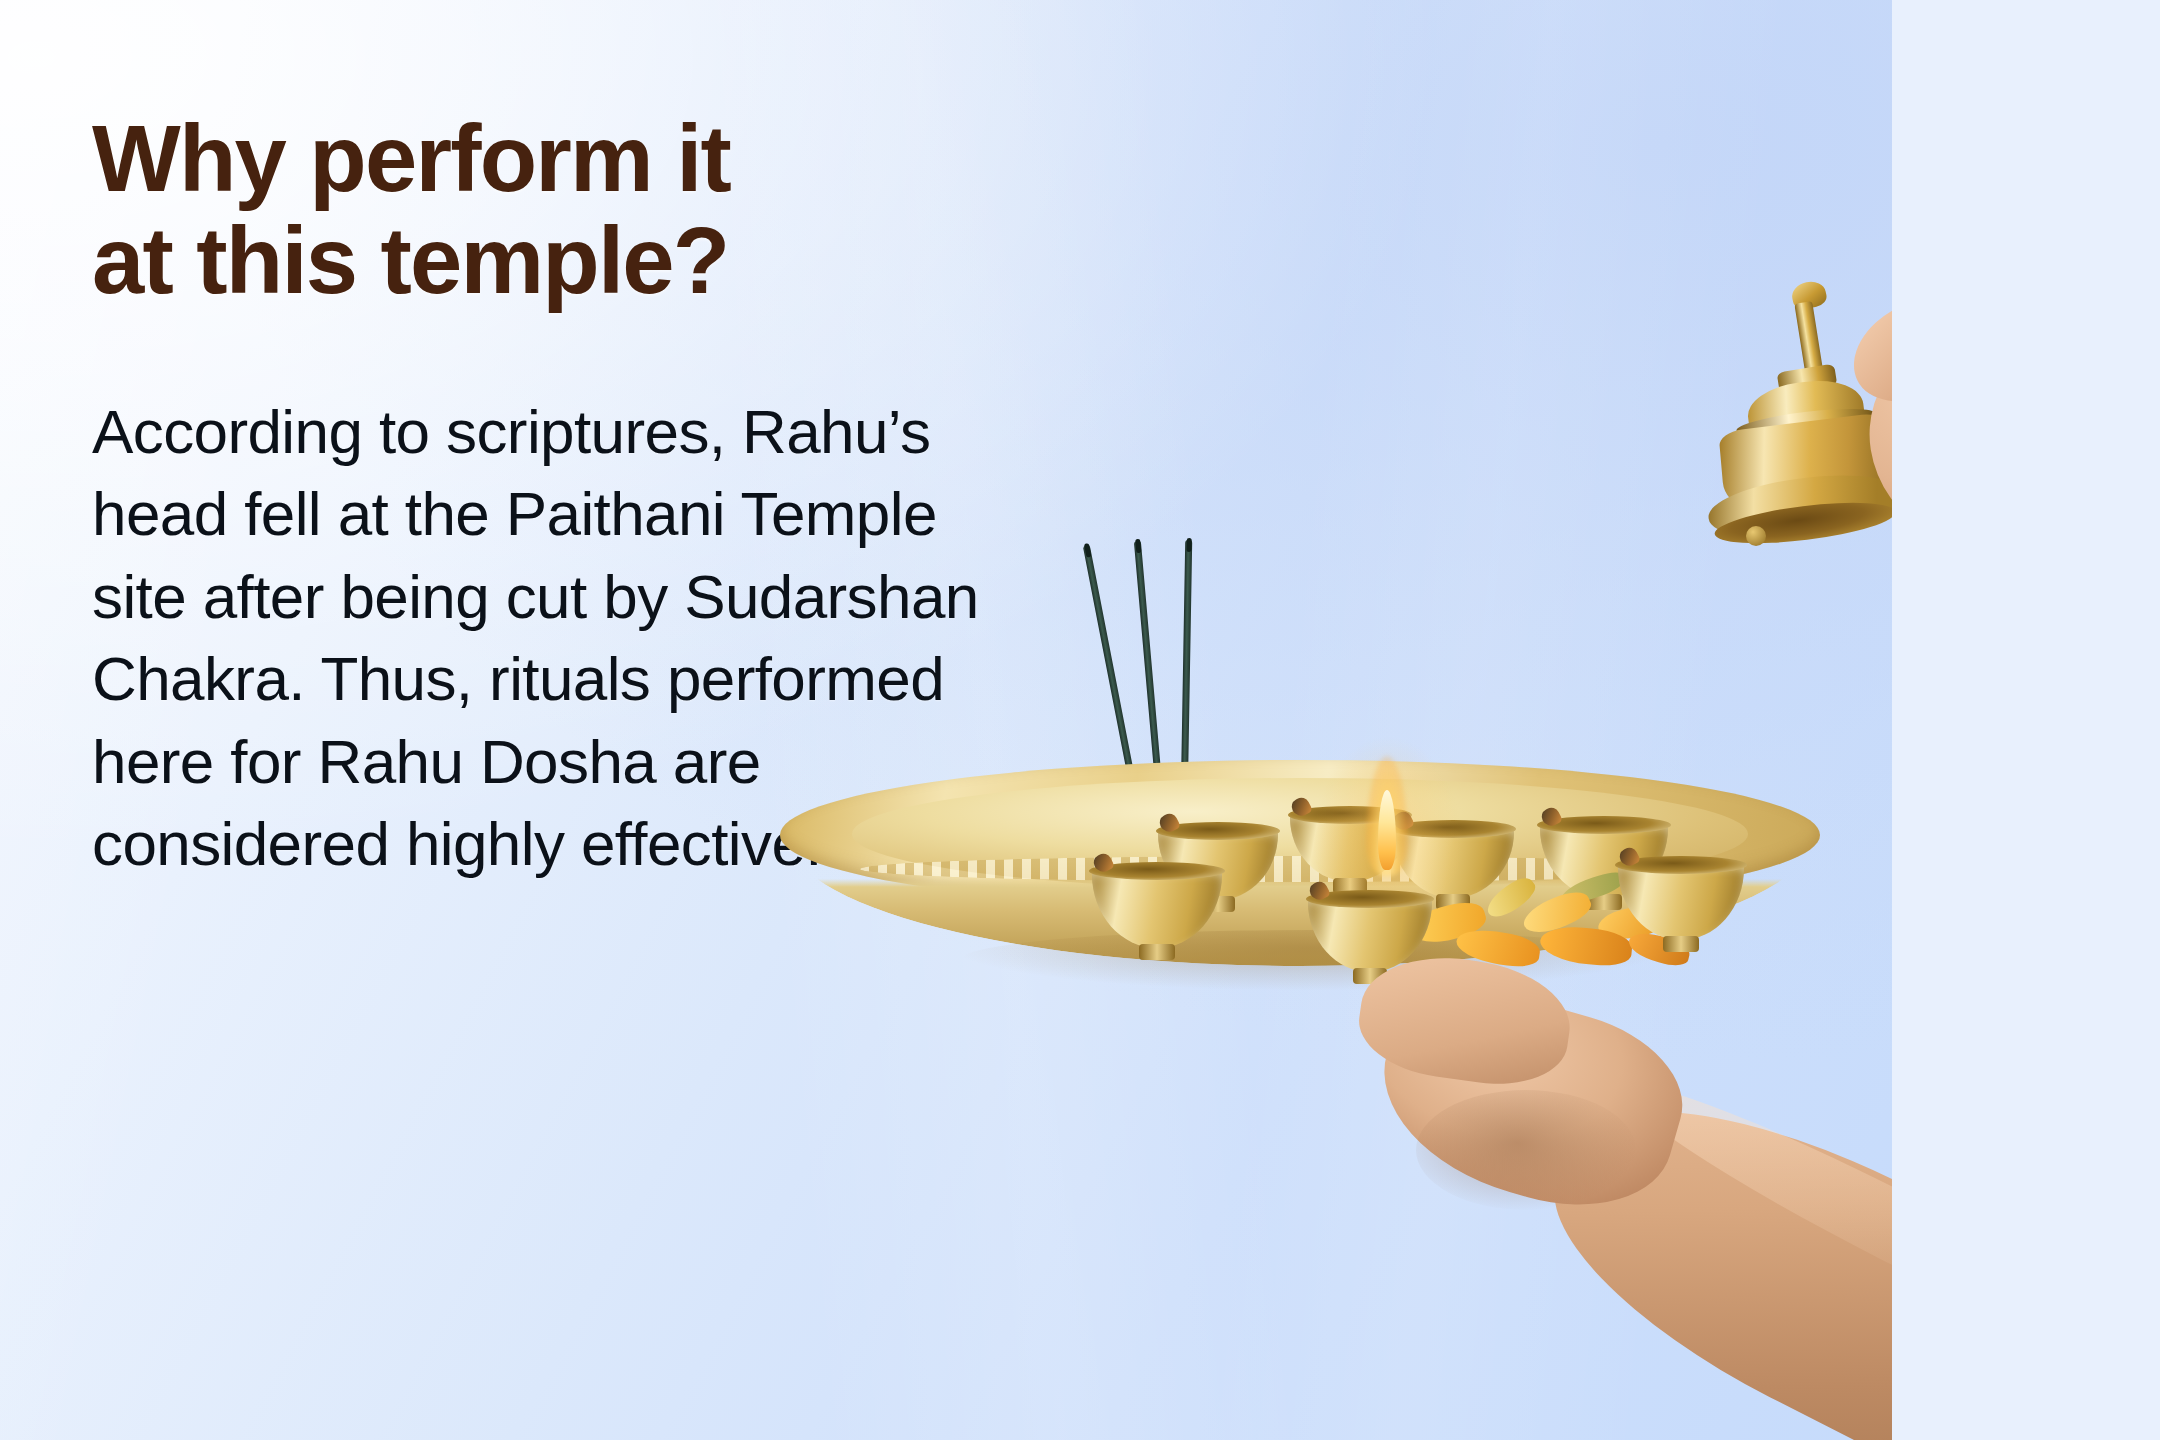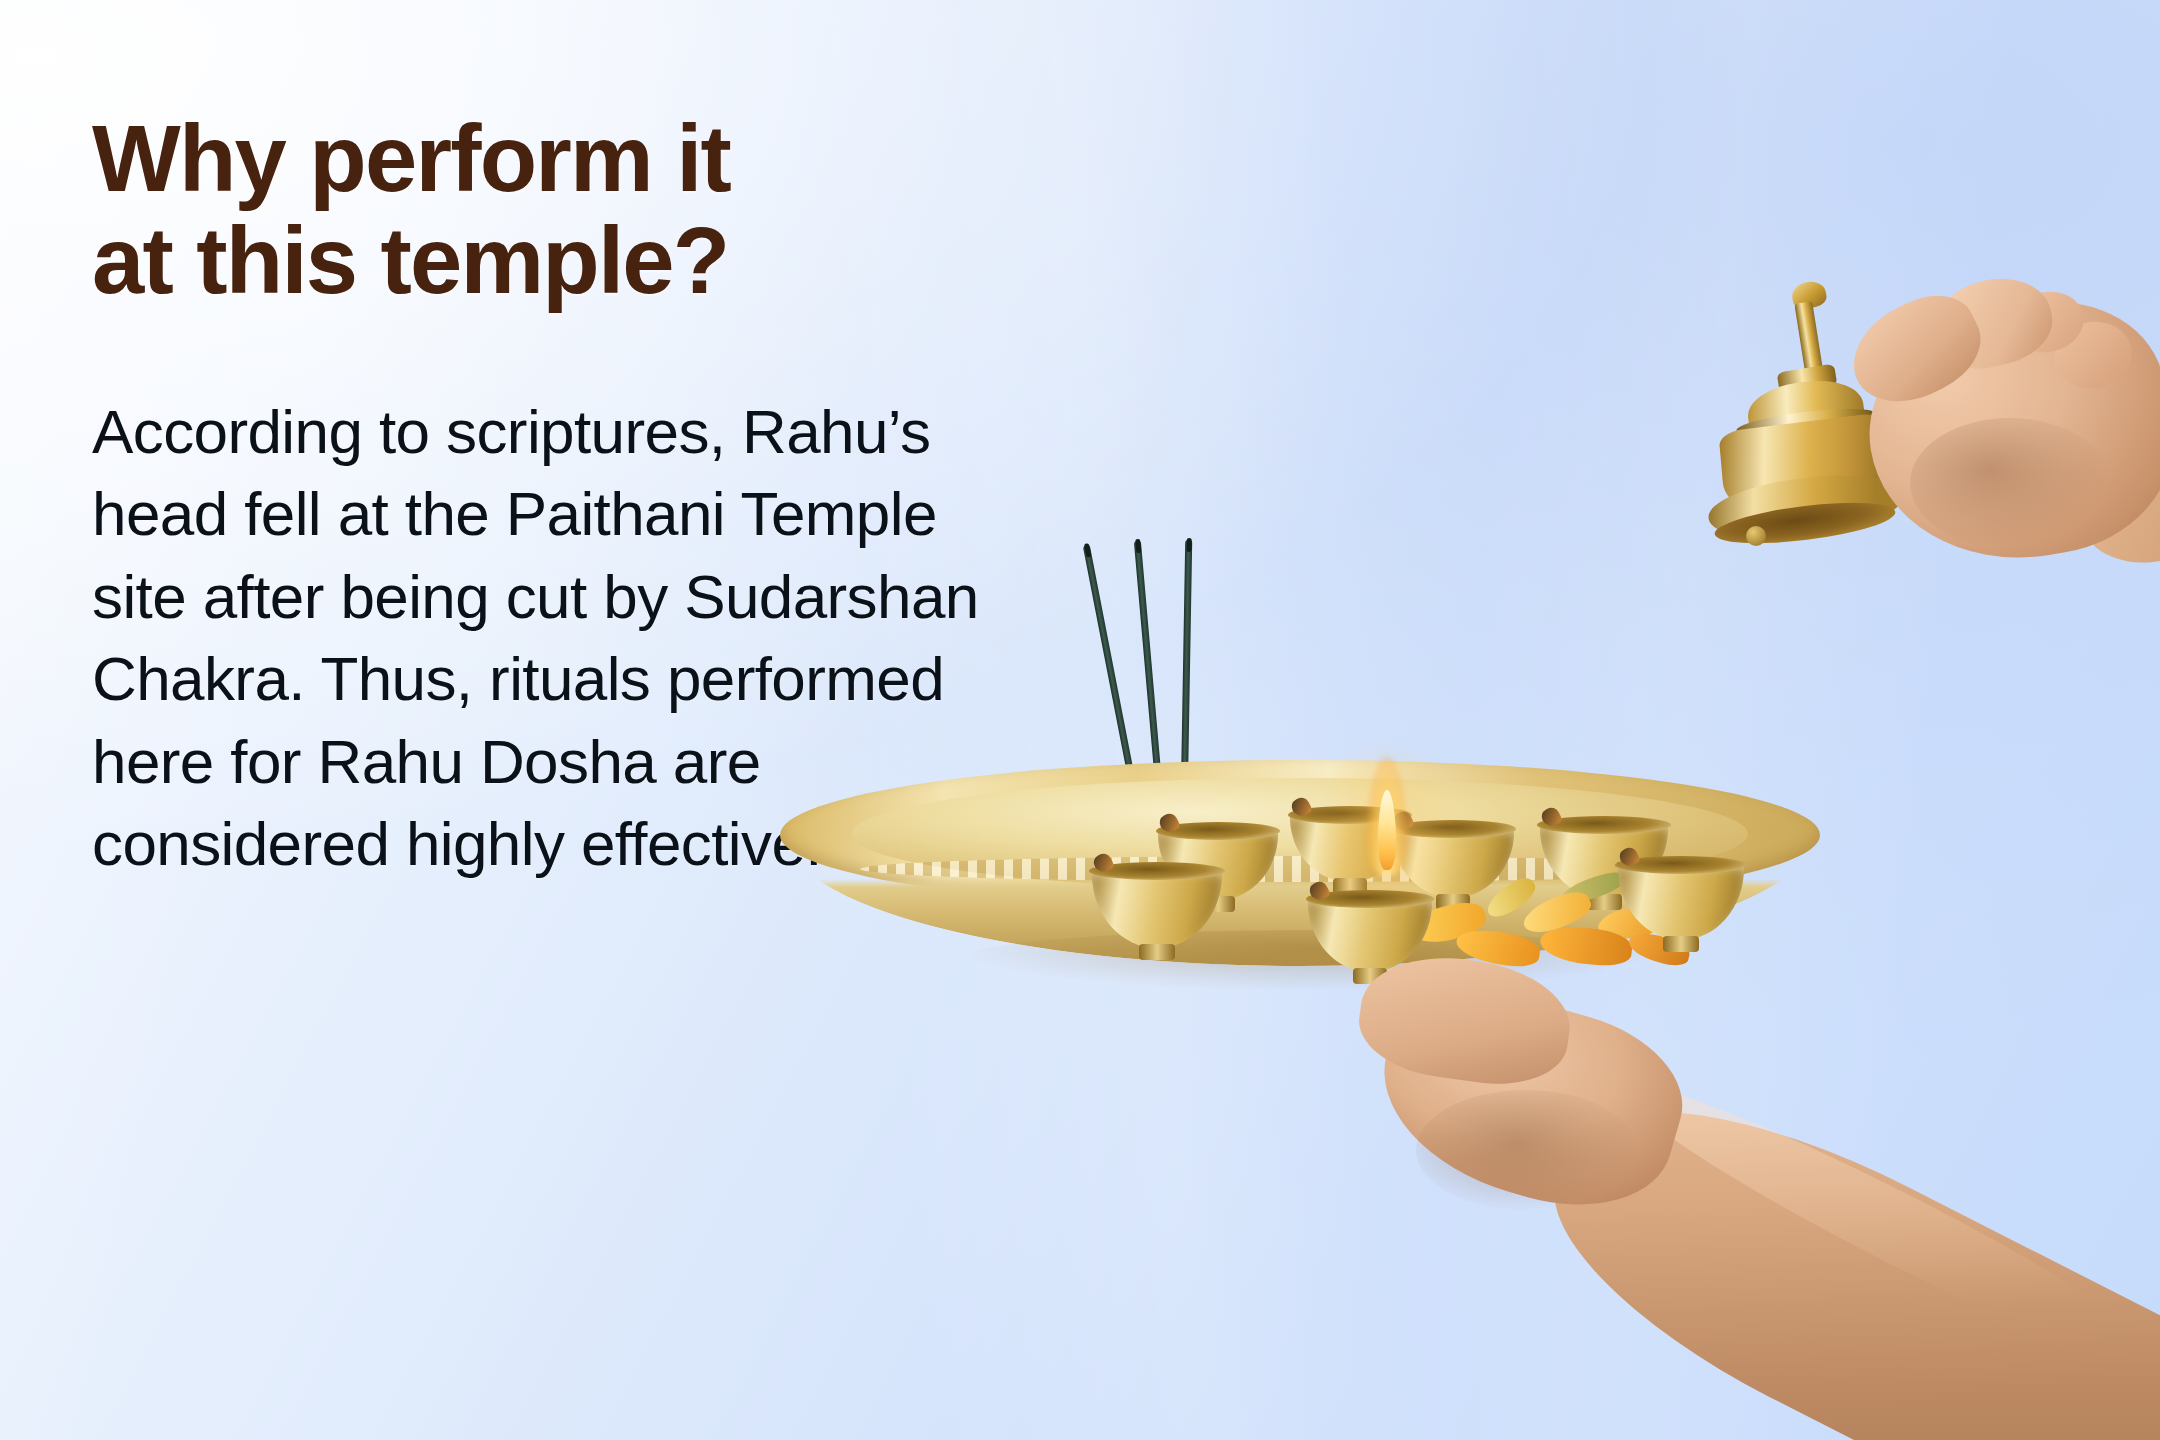--- a/index.html
+++ b/index.html
@@ -6,21 +6,21 @@
   * { margin:0; padding:0; box-sizing:border-box; }
   html,body { width:2160px; height:1440px; overflow:hidden; }
   body {
     font-family:"Liberation Sans", sans-serif;
     background:#e8f0fd;
   }
 
   
   .stage {
     position:relative;
-    width:2160px; height:1440px;
+    width:1892px; height:1440px;
     overflow:hidden;
     background:
       radial-gradient(ellipse 120% 90% at 2% 4%, rgba(255,255,255,0.95) 0%, rgba(255,255,255,0.45) 32%, rgba(255,255,255,0) 62%),
       radial-gradient(ellipse 95% 80% at 88% 10%, #c3d6f8 0%, rgba(195,214,248,0.25) 55%, rgba(195,214,248,0) 80%),
       linear-gradient(118deg, #f5f8fe 0%, #e9f1fd 24%, #dbe8fb 48%, #cfe0fb 70%, #c6dbfb 100%);
   }
   .streaks {
     position:absolute; inset:0;
     background:
       linear-gradient(102deg, rgba(255,255,255,0.22) 0%, rgba(255,255,255,0) 18%),

